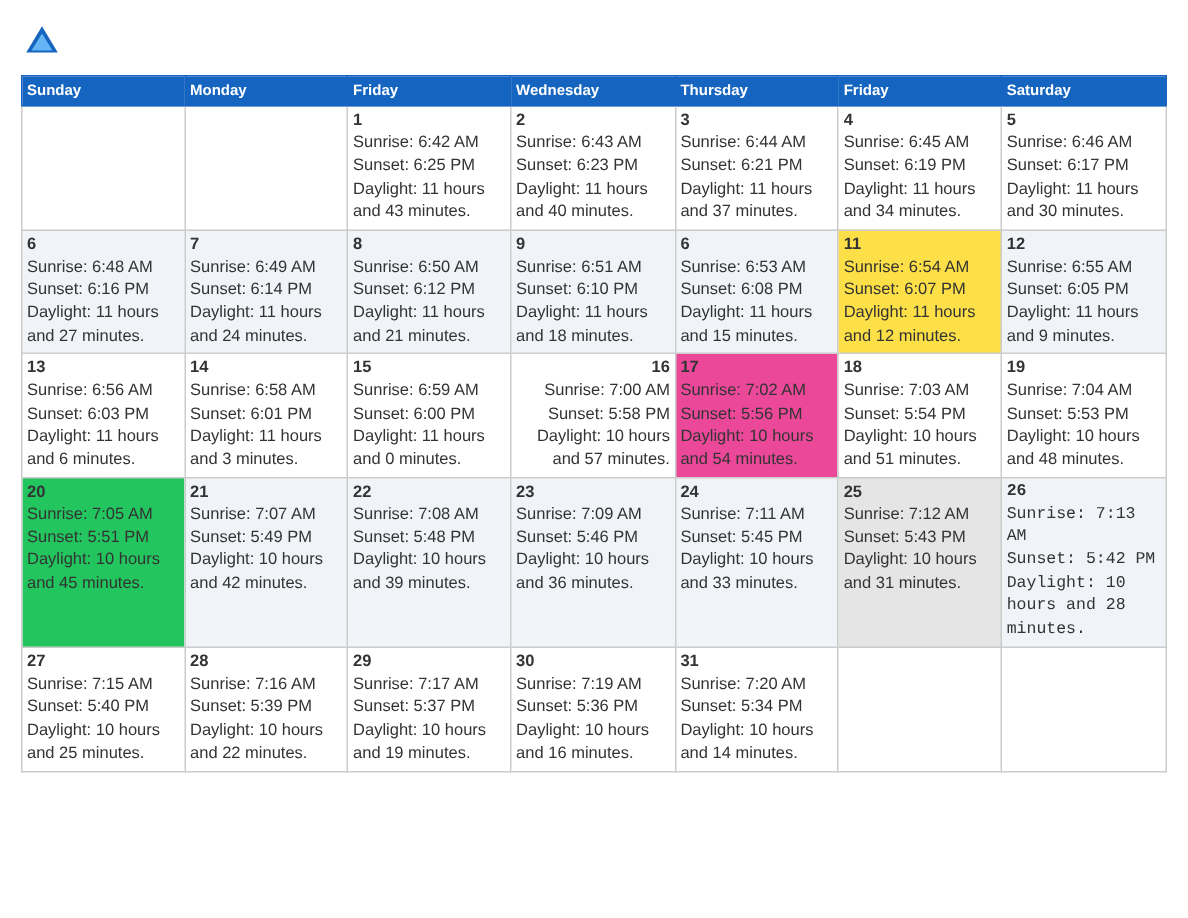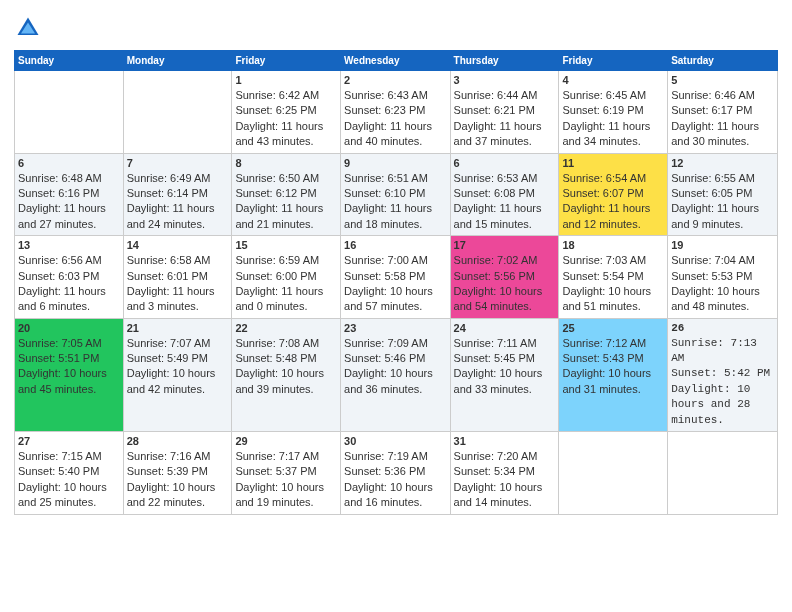--- a/index.html
+++ b/index.html
@@ -218,21 +218,21 @@
           <div class="day-info">
             Sunrise: 6:58 AM<br>Sunset: 6:01 PM<br>Daylight: 11 hours and 3 minutes.
           </div>
         </td>
           <td style="background: rgb(255, 255, 255);">
           <div class="day-number">15</div>
           <div class="day-info">
             Sunrise: 6:59 AM<br>Sunset: 6:00 PM<br>Daylight: 11 hours and 0 minutes.
           </div>
         </td>
-          <td style="background: rgb(255, 255, 255);">
+          <td style="background: rgb(255, 255, 255); text-align: right;">
           <div class="day-number">16</div>
           <div class="day-info">
             Sunrise: 7:00 AM<br>Sunset: 5:58 PM<br>Daylight: 10 hours and 57 minutes.
           </div>
         </td>
           <td style="background: #ec4899;">
           <div class="day-number">17</div>
           <div class="day-info">
             Sunrise: 7:02 AM<br>Sunset: 5:56 PM<br>Daylight: 10 hours and 54 minutes.
           </div>
@@ -274,21 +274,21 @@
           <div class="day-info">
             Sunrise: 7:09 AM<br>Sunset: 5:46 PM<br>Daylight: 10 hours and 36 minutes.
           </div>
         </td>
           <td style="background: rgb(240, 244, 248);">
           <div class="day-number">24</div>
           <div class="day-info">
             Sunrise: 7:11 AM<br>Sunset: 5:45 PM<br>Daylight: 10 hours and 33 minutes.
           </div>
         </td>
-          <td style="background: #7dd3fc;">
+          <td style="background: #e5e5e5;">
           <div class="day-number">25</div>
           <div class="day-info">
             Sunrise: 7:12 AM<br>Sunset: 5:43 PM<br>Daylight: 10 hours and 31 minutes.
           </div>
         </td>
           <td style="background: rgb(240, 244, 248); font-family: Liberation Mono, monospace;">
           <div class="day-number">26</div>
           <div class="day-info">
             Sunrise: 7:13 AM<br>Sunset: 5:42 PM<br>Daylight: 10 hours and 28 minutes.
           </div>

